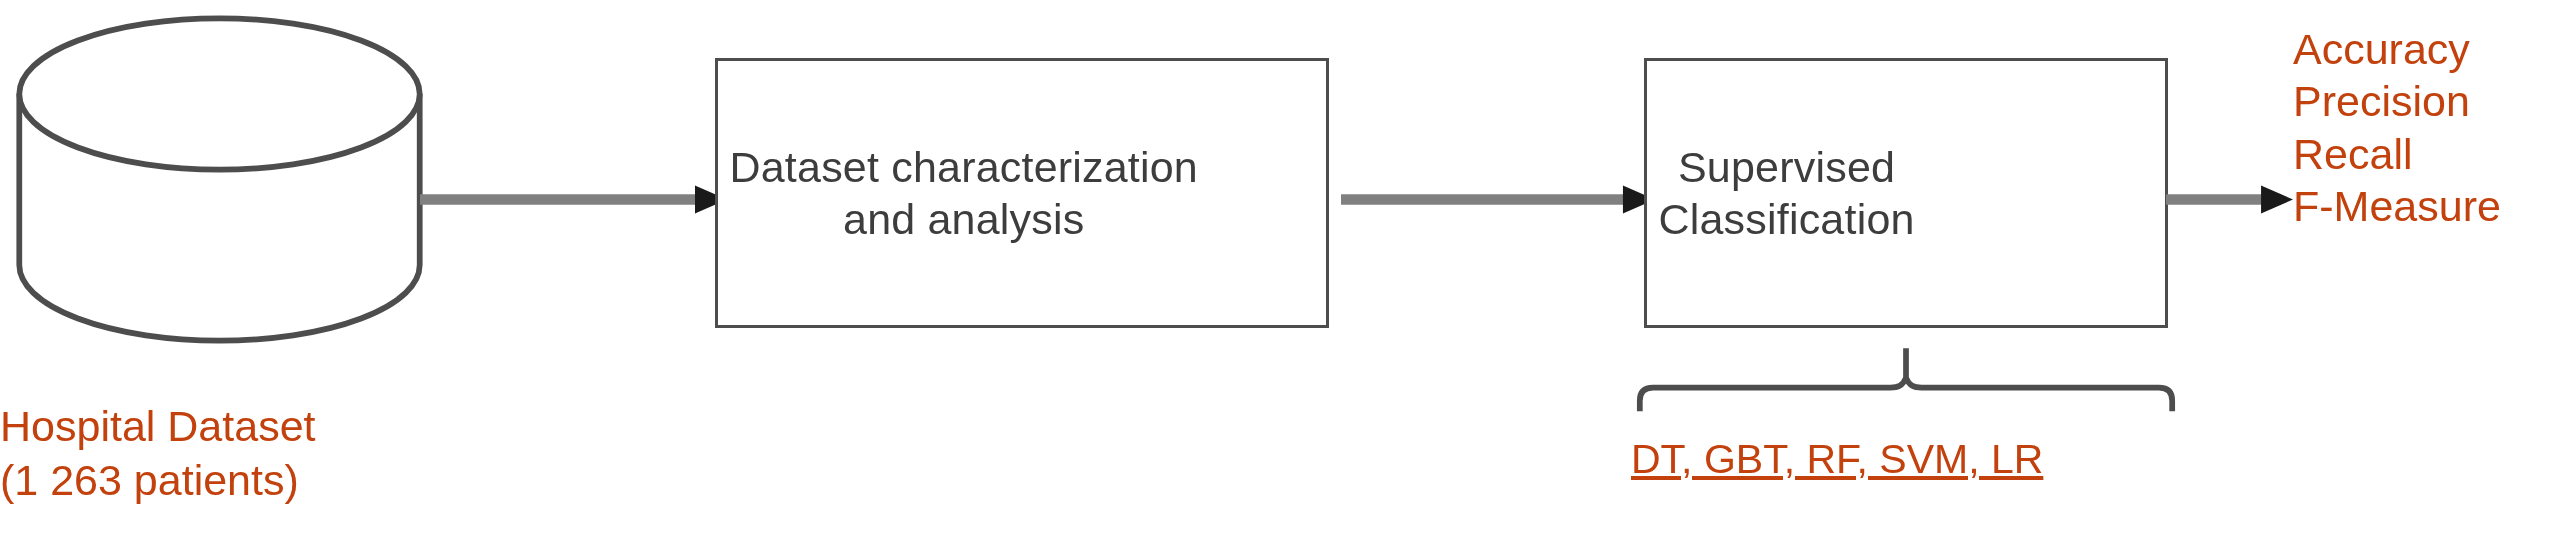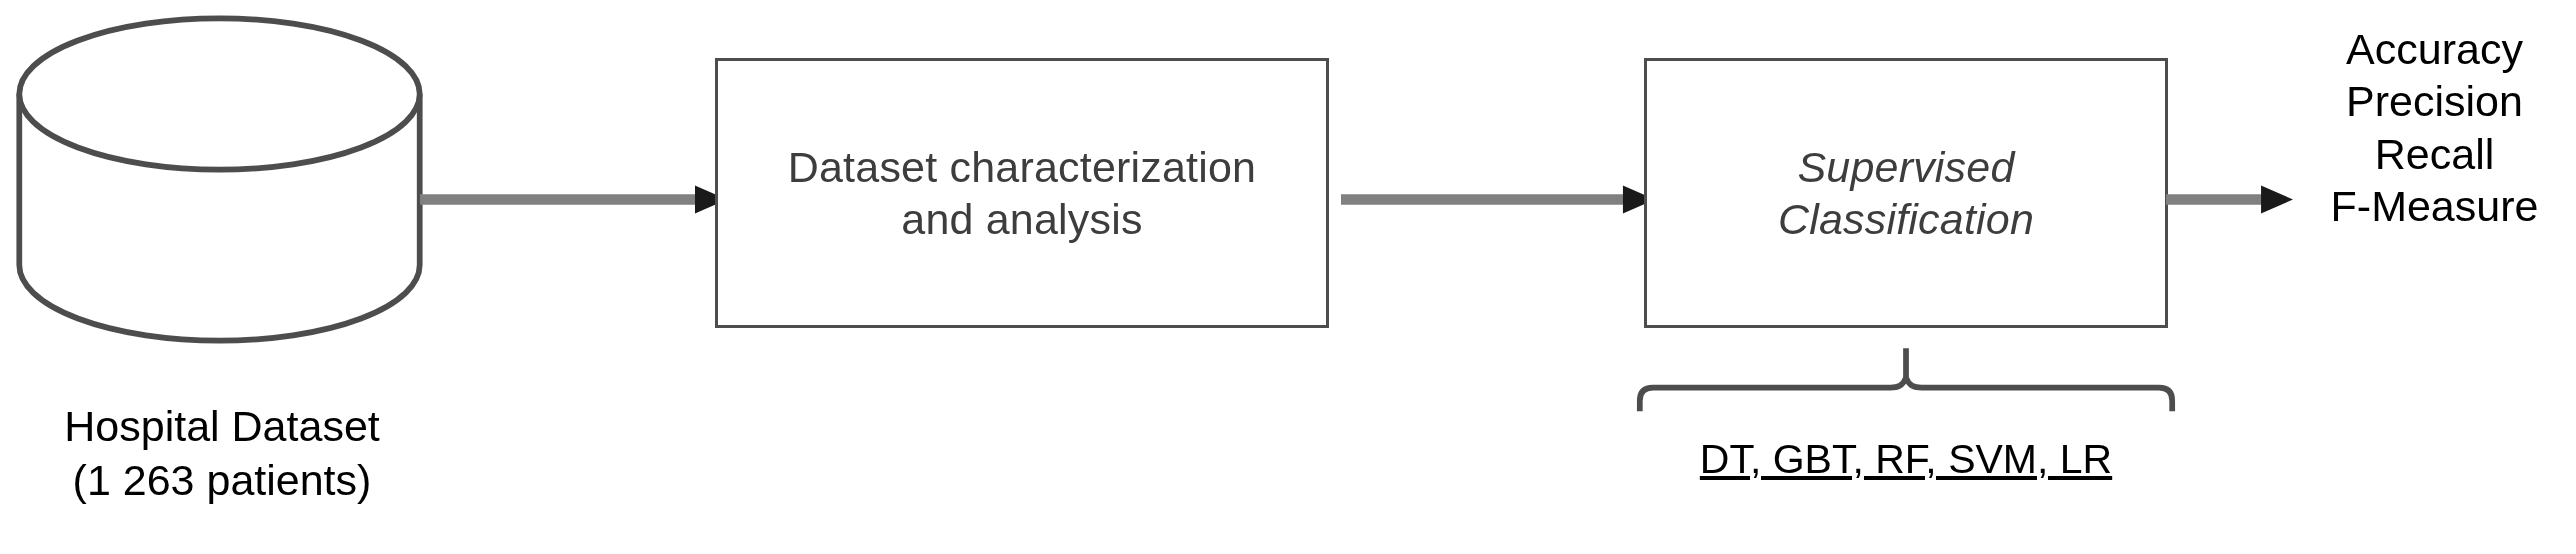--- a/index.html
+++ b/index.html
@@ -28,21 +28,21 @@
   }
   #db-cylinder svg { display: block; }
 
   
   .process-box {
     box-sizing: border-box;
     border: 3.3px solid #4d4d4d;
     background: #ffffff;
     display: flex;
     align-items: center;
-    justify-content: center;
+    justify-content: flex-start;
     text-align: center;
   }
   .process-box .box-label {
     font-size: 43px;
     line-height: 1.22;
     color: #3d3d3d;
     letter-spacing: 0.2px;
     white-space: pre-line;
     padding: 0 11.5px;
   }
@@ -50,43 +50,41 @@
     left: 715px;
     top: 58px;
     width: 614px;
     height: 270px;
   }
   #box-supervised-classification {
     left: 1644px;
     top: 58px;
     width: 524px;
     height: 270px;
-    font-style: italic;
   }
 
   
   .arrow { height: 33px; }
   .arrow svg { display: block; }
   #arrow-db-to-characterization { left: 420px;  top: 183px; width: 307px; }
   #arrow-characterization-to-classification { left: 1341px; top: 183px; width: 314px; }
   #arrow-classification-to-metrics { left: 2166px; top: 183px; width: 127px; }
 
   
   #classifier-brace {
     left: 1631px;
     top: 327px;
     width: 550px;
     height: 86px;
   }
   #classifier-brace svg { display: block; }
 
   
   .caption {
-    text-align: center;
-    color: #000000;
+    color: #c2410c;
     white-space: pre-line;
   }
   #label-hospital-dataset {
     left: 0px;
     top: 400px;
     width: 444px;
     font-size: 43px;
     line-height: 1.25;
   }
   #label-classifiers {

